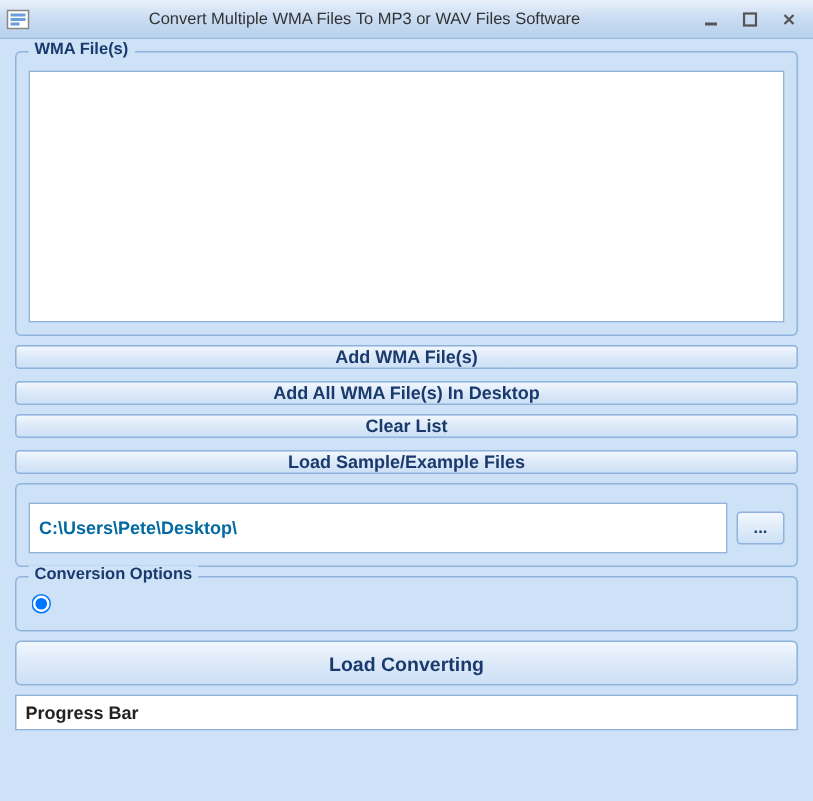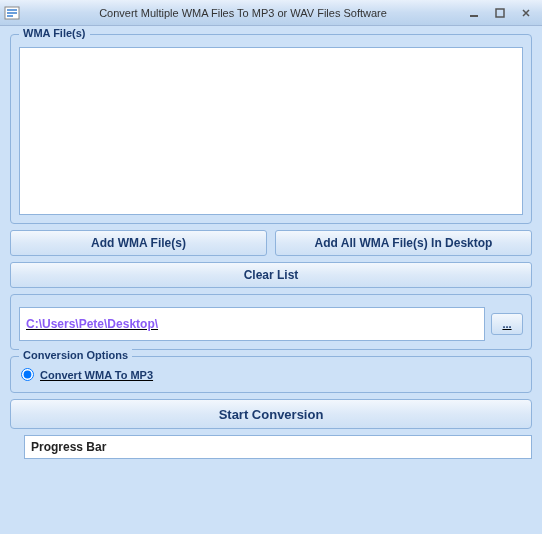--- a/index.html
+++ b/index.html
@@ -19,41 +19,40 @@
 .titlebar-btn { width: 24px; height: 16px; display: flex; align-items: center; justify-content: center; font-size: 11px; color: #555; cursor: pointer; }
 
 .client { padding: 8px 10px; background: #cde1f7; height: calc(534px - 26px); display: flex; flex-direction: column; gap: 6px; }
 
 .group {
   border: 1px solid #8fb3dc;
   border-radius: 4px;
   padding: 8px 8px 8px 8px;
   position: relative;
   background: #cde1f7;
-  text-decoration: underline;
 }
 .group-label {
   position: absolute;
   top: -8px;
   left: 8px;
   background: #cde1f7;
   padding: 0 4px;
   font-size: 11px;
   font-weight: bold;
   color: #1a3a6e;
 }
 
 .file-list {
   background: #fff;
   border: 1px solid #8fb3dc;
   height: 168px;
   width: 100%;
 }
 
-.btn-row { display: flex; gap: 8px; }
+.btn-row { display: flex; gap: 8px; flex-direction: column; }
 .btn {
   flex: 1;
   height: 26px;
   background: linear-gradient(to bottom, #f2f7fd 0%, #dce9f8 50%, #cde0f5 100%);
   border: 1px solid #8fb3dc;
   border-radius: 3px;
   font-size: 12px;
   font-weight: bold;
   color: #1a3a6e;
   cursor: pointer;
@@ -64,21 +63,21 @@
 
 .path-row { display: flex; gap: 6px; align-items: center; }
 .path-input {
   flex: 1;
   height: 15px;
   border: 1px solid #8fb3dc;
   background: #fff;
   padding: 16px 6px;
   font-size: 12px;
   font-weight: bold;
-  color: #8b5cf6;
+  color: #0369a1;
 }
 .browse-btn {
   width: 32px; height: 22px;
   background: linear-gradient(to bottom, #f2f7fd, #cde0f5);
   border: 1px solid #8fb3dc;
   border-radius: 3px;
   font-size: 11px; font-weight: bold; color: #1a3a6e;
   cursor: pointer;
   display: flex; align-items: center; justify-content: center;
 }
@@ -102,21 +101,20 @@
 .progress {
   height: 24px;
   background: #fff;
   border: 1px solid #8fb3dc;
   padding: 0 6px;
   display: flex;
   align-items: center;
   font-size: 12px;
   font-weight: bold;
   color: #222;
-  margin-left: 14px;
 }
 </style>
 </head>
 <body>
 
 <div class="titlebar">
   <span class="titlebar-icon">
     <svg viewBox="0 0 16 16">
         <rect x="1" y="2" width="14" height="12" fill="#fff" stroke="#888"></rect>
         <rect x="3" y="4" width="10" height="2" fill="#6a9edb"></rect>
@@ -150,36 +148,36 @@
     <div class="group-label">WMA File(s)</div>
     <div class="file-list"></div>
   </div>
 
   <div class="btn-row">
     <div class="btn">Add WMA File(s)</div>
     <div class="btn">Add All WMA File(s) In Desktop</div>
   </div>
   <div class="btn-row">
     <div class="btn">Clear List</div>
+    <div class="btn">Load Sample/Example Files</div>
   </div>
 
   <div class="group" style="padding-top:12px;">
     <div class="path-row">
       <input class="path-input" type="text" value="C:\Users\Pete\Desktop\" style="">
       <div class="browse-btn">...</div>
     </div>
   </div>
 
   <div class="group" style="">
     <div class="group-label">Conversion Options</div>
     <div class="radio-row">
       <input type="radio" name="fmt" checked="" style="">
-      <span class="radio-label">Convert WMA To MP3</span>
     </div>
   </div>
 
-  <div class="start-btn">Start Conversion</div>
+  <div class="start-btn">Load Converting</div>
 
   <div class="progress">
     <span>Progress Bar</span>
   </div>
 
 </div>
 
 </body></html>

